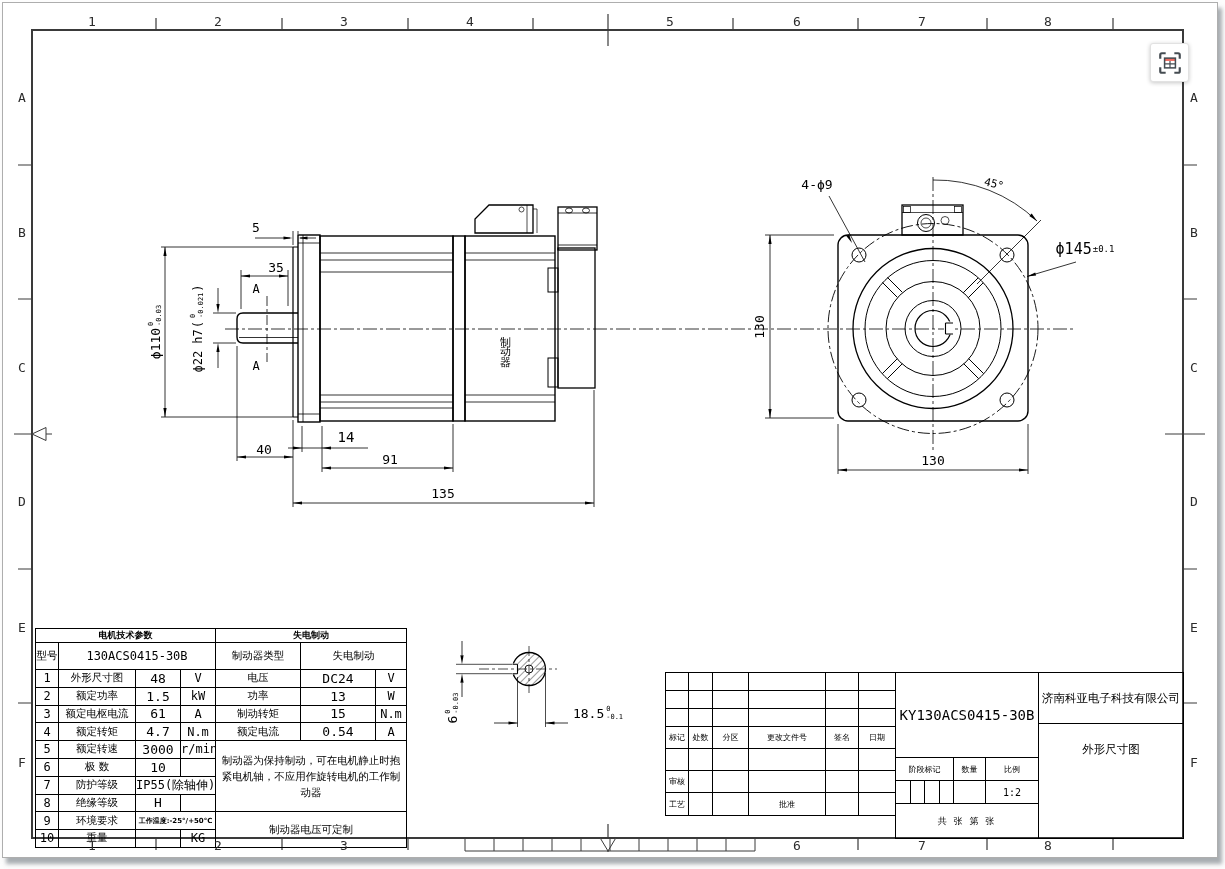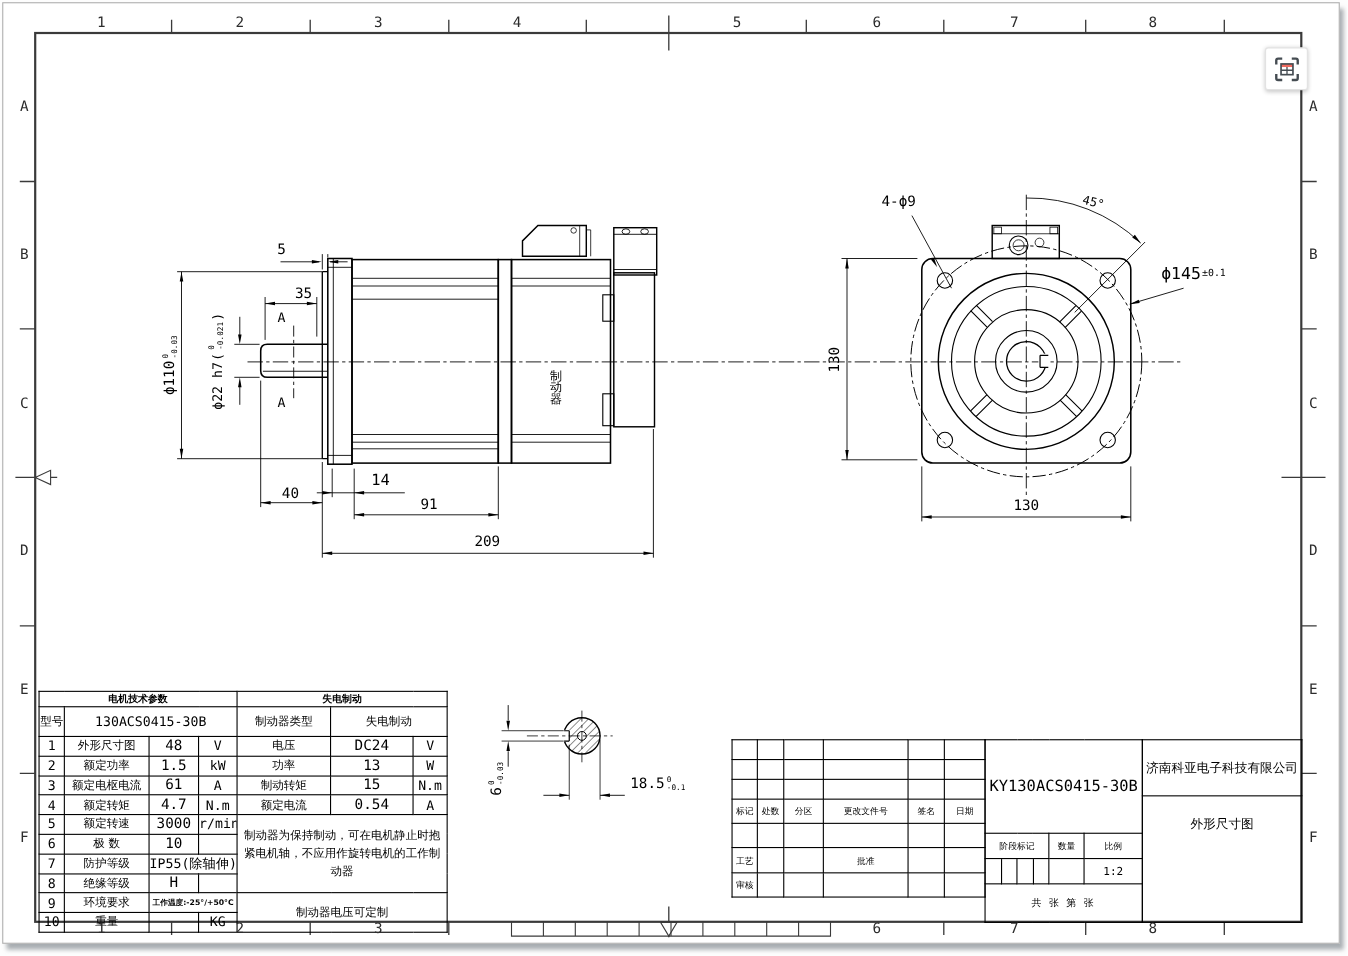--- a/index.html
+++ b/index.html
@@ -333,33 +333,33 @@
       <td>日期</td>
     </tr>
     <tr style="height:22px">
           <td></td>
           <td></td>
           <td></td>
           <td></td>
           <td></td>
           <td></td>
         </tr>
+    <tr style="height:22px">
+          <td>审核</td>
+          <td></td>
+          <td></td>
+          <td></td>
+          <td></td>
+          <td></td>
+        </tr>
     <tr style="height:23px">
           <td>工艺</td>
           <td></td>
           <td></td>
           <td>批准</td>
-          <td></td>
-          <td></td>
-        </tr>
-    <tr style="height:22px">
-          <td>审核</td>
-          <td></td>
-          <td></td>
-          <td></td>
           <td></td>
           <td></td>
         </tr>
   </tbody>
     </table>
 
   <table class="cadtab tb" id="tb-mid">
     <colgroup>
         <col style="width:14.5px">
         <col style="width:14.5px">
@@ -465,21 +465,21 @@
       <div class="ann" style="left: 264px; top: 449px; font-size: 13px; transform: translate(-50%, -50%);">
         <span>40</span>
       </div>
       <div class="ann" style="left: 346px; top: 437px; font-size: 14px; transform: translate(-50%, -50%);">
         <span>14</span>
       </div>
       <div class="ann" style="left: 390px; top: 459px; font-size: 13px; transform: translate(-50%, -50%);">
         <span>91</span>
       </div>
       <div class="ann" style="left: 443px; top: 493px; font-size: 13px; transform: translate(-50%, -50%);">
-        <span>209</span>
+        <span>135</span>
       </div>
       <div class="ann vert" style="left: 505px; top: 343px; font-size: 11px; transform: translate(-50%, -50%);">
         <span>制动器</span>
       </div>
       <div class="ann" style="left: 817px; top: 184px; font-size: 13px; transform: translate(-50%, -50%);">
         <span>4-ϕ9</span>
       </div>
       <div class="ann" style="left: 994px; top: 184px; font-size: 11px; transform: translate(-50%, -50%) rotate(14deg);">
         <span>45°</span>
       </div>

